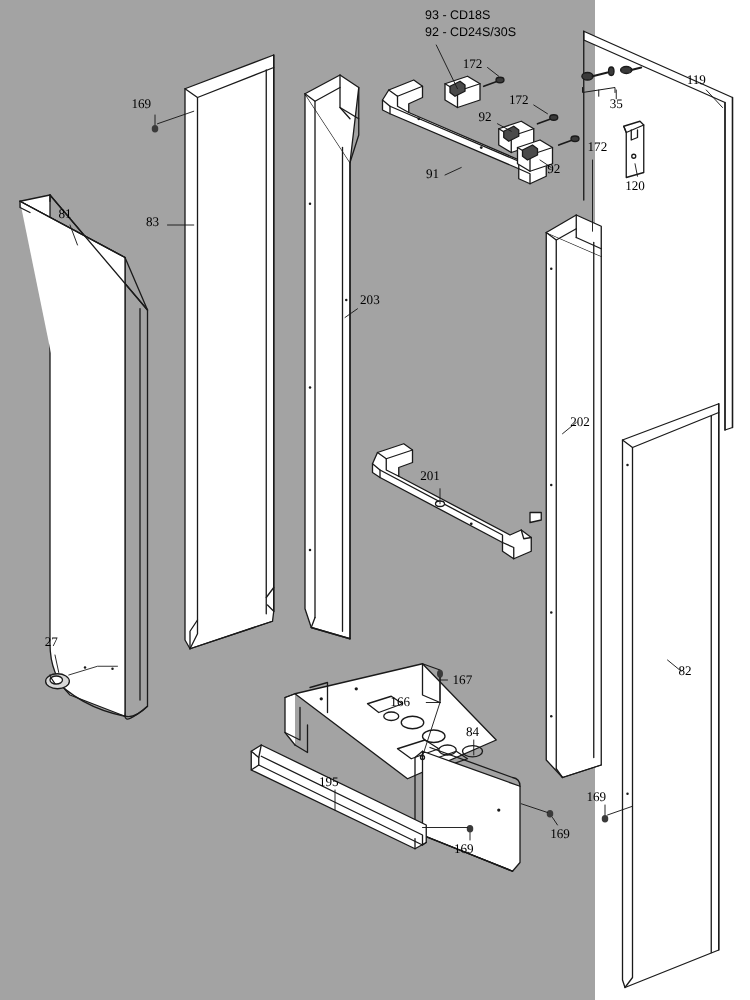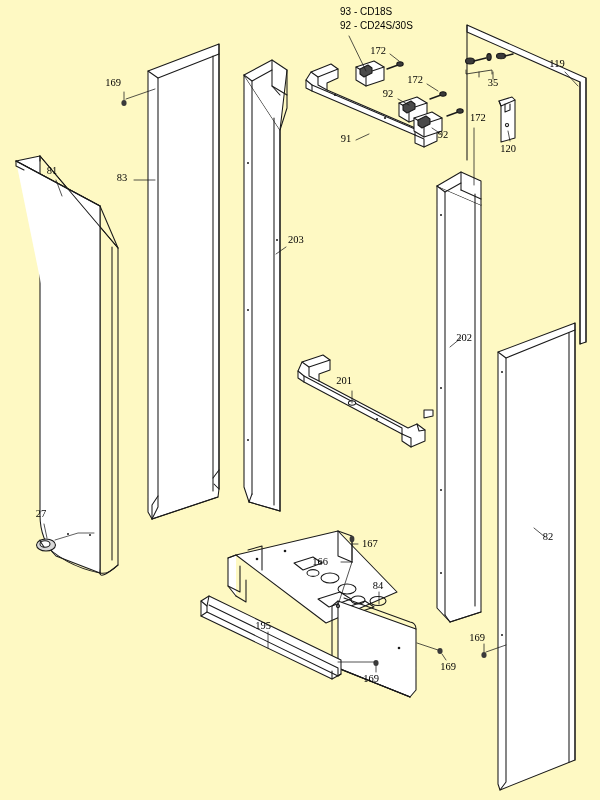--- a/index.html
+++ b/index.html
@@ -1,18 +1,18 @@
 <!DOCTYPE html>
 <html><head>
 <meta charset="utf-8">
 <style>
   html,body{margin:0;padding:0;background:#ffffff;}
   body{width:600px;height:800px;overflow:hidden;
        font-family:"Liberation Serif",serif;}
-  #stage{position:relative;width:600px;height:800px;background:#fef9c3;}
+  #stage{position:relative;width:476px;height:800px;background:#a3a3a3;}
   svg{display:block;}
   .lbl{font-family:"Liberation Serif",serif;font-size:10.5px;fill:#000;}
   .lbl-note{font-family:"Liberation Sans",sans-serif;font-size:10px;fill:#000;}
 </style>
 </head>
 <body>
 
 <div id="stage">
 <svg width="600" height="800" viewBox="0 0 600 800" shape-rendering="geometricPrecision">
 

